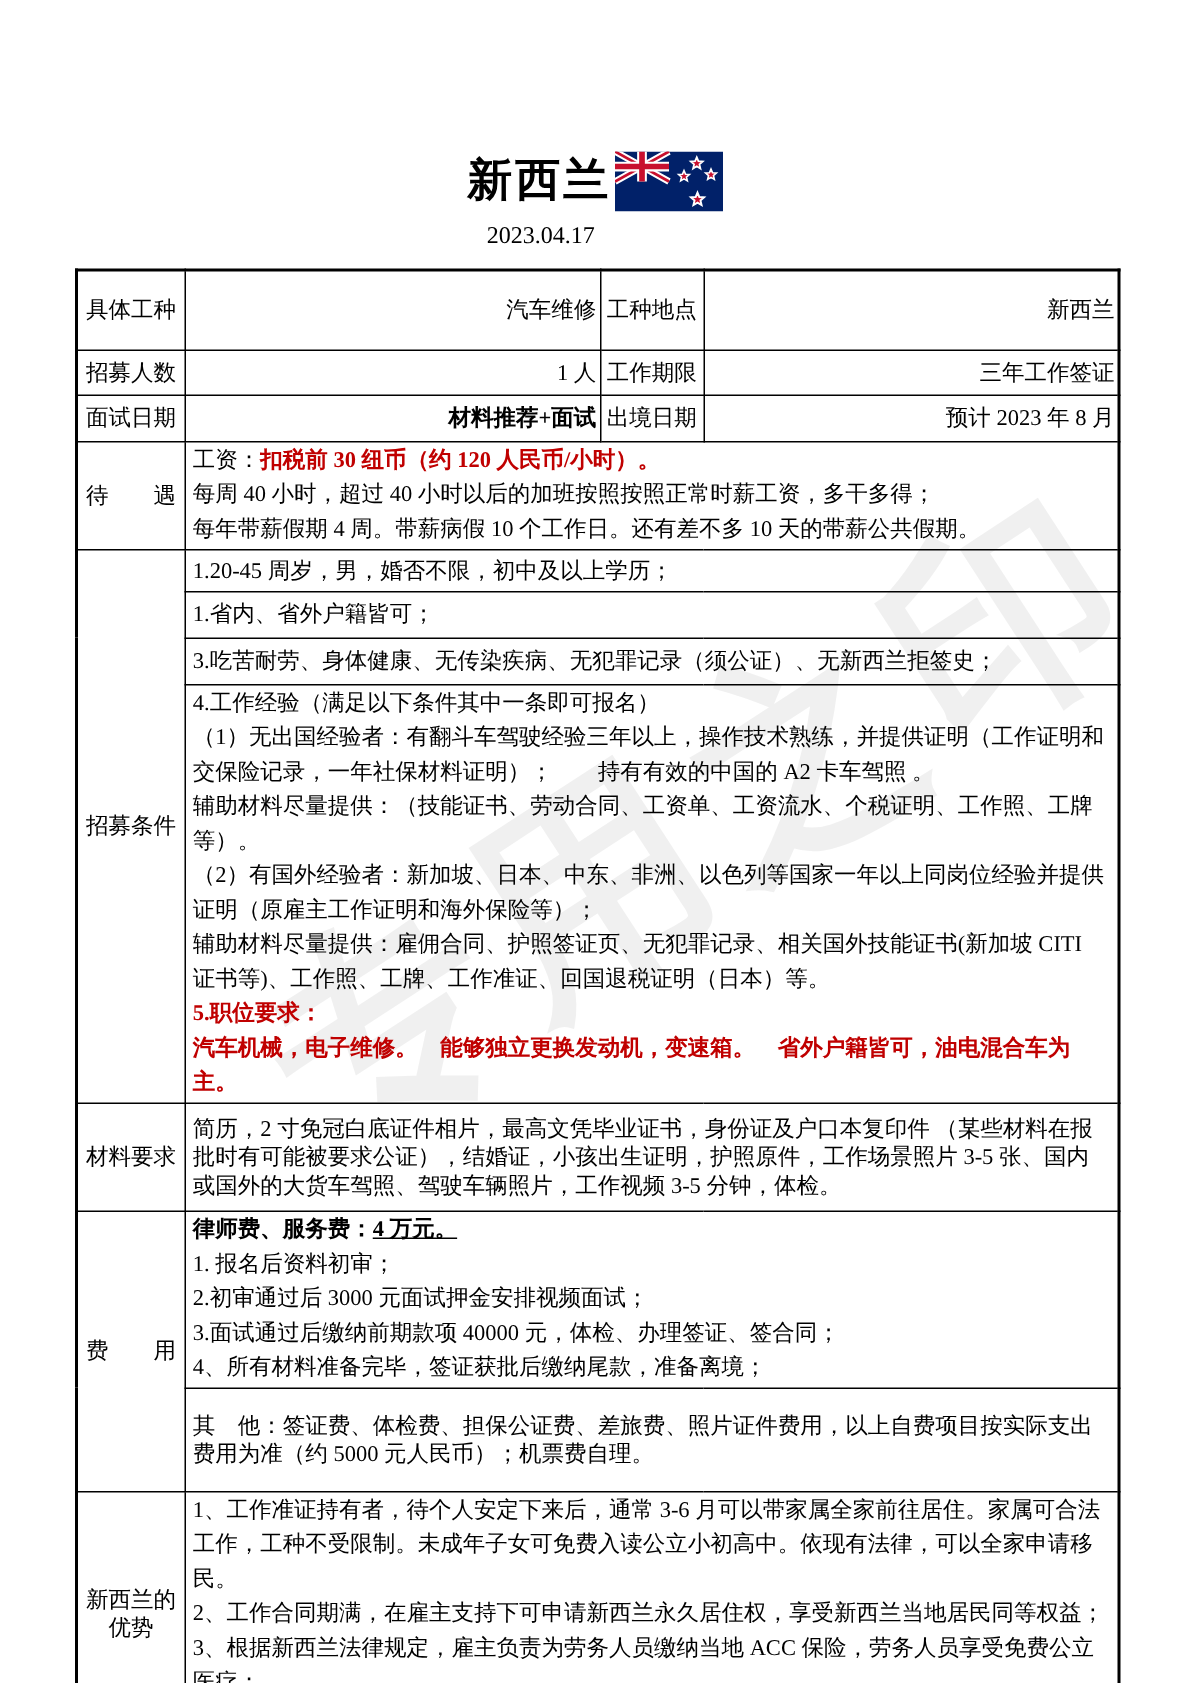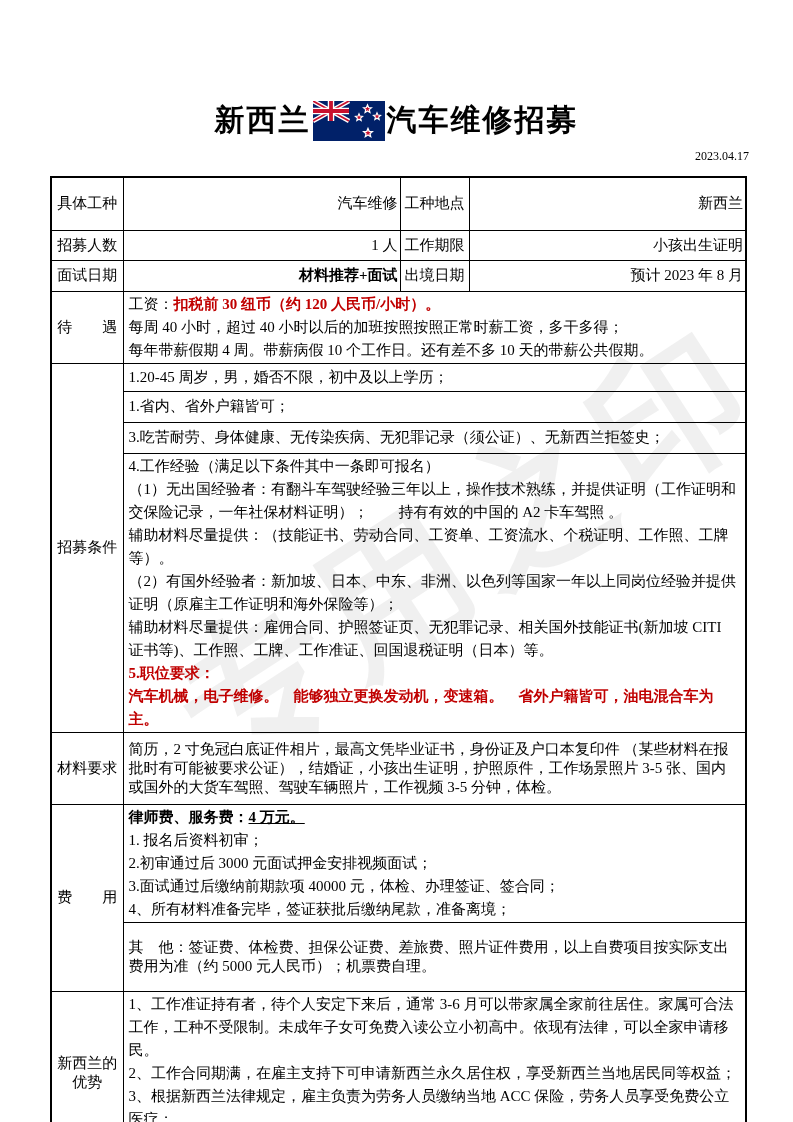--- a/index.html
+++ b/index.html
@@ -11,21 +11,21 @@
   .page { position:relative; width:793px; height:1122px; }
 
   .title-row {
     padding-top:100px;
     display:flex; justify-content:center; align-items:center; gap:2px;
     font-size:30px; font-weight:bold; letter-spacing:2px;
   }
   .flag { width:72px; height:40px; display:block; }
 
   .date-line {
-    margin-top:8px; text-align:right; padding-right:44px; font-size:12px;
+    margin-top:8px; text-align:center; padding-right:72px; font-size:16px;
   }
 
   .watermark {
     position:absolute; left:140px; top:640px; z-index:0;
     font-size:150px; font-weight:bold; color:rgba(130,130,130,0.12);
     white-space:nowrap; letter-spacing:14px;
     transform:rotate(-33deg); transform-origin:left top;
     pointer-events:none; user-select:none;
   }
 
@@ -65,21 +65,20 @@
         <path d="M18,0 V20 M0,10 H36" stroke="#ffffff" stroke-width="6.5"></path>
         <path d="M18,0 V20 M0,10 H36" stroke="#c8102e" stroke-width="3.8"></path>
       </g>
       <g fill="#c8102e" stroke="#ffffff" stroke-width="0.28">
         <polygon transform="translate(54.5,8) scale(4.2)" points="0,-1 0.264,-0.364 0.951,-0.309 0.428,0.139 0.588,0.809 0,0.45 -0.588,0.809 -0.428,0.139 -0.951,-0.309 -0.264,-0.364"></polygon>
         <polygon transform="translate(64,15.5) scale(3.8)" points="0,-1 0.264,-0.364 0.951,-0.309 0.428,0.139 0.588,0.809 0,0.45 -0.588,0.809 -0.428,0.139 -0.951,-0.309 -0.264,-0.364"></polygon>
         <polygon transform="translate(46,16.5) scale(3.8)" points="0,-1 0.264,-0.364 0.951,-0.309 0.428,0.139 0.588,0.809 0,0.45 -0.588,0.809 -0.428,0.139 -0.951,-0.309 -0.264,-0.364"></polygon>
         <polygon transform="translate(55,32) scale(4.6)" points="0,-1 0.264,-0.364 0.951,-0.309 0.428,0.139 0.588,0.809 0,0.45 -0.588,0.809 -0.428,0.139 -0.951,-0.309 -0.264,-0.364"></polygon>
       </g>
     </svg>
-    <span>汽车维修招募</span>
   </div>
 
   <div class="date-line">2023.04.17</div>
 
   <table class="doc">
     <colgroup>
         <col style="width:72px">
         <col style="width:277px">
         <col style="width:69px">
         <col style="width:277px">
@@ -90,21 +89,21 @@
       <td class="lbl">具体工种</td>
       <td class="ctr">汽车维修</td>
       <td class="lbl">工种地点</td>
       <td class="ctr">新西兰</td>
     </tr>
 
     <tr class="h30">
       <td class="lbl">招募人数</td>
       <td class="ctr">1 人</td>
       <td class="lbl">工作期限</td>
-      <td class="ctr">小孩出生证明</td>
+      <td class="ctr">三年工作签证</td>
     </tr>
 
     <tr class="h31">
       <td class="lbl">面试日期</td>
       <td class="ctr b">材料推荐+面试</td>
       <td class="lbl">出境日期</td>
       <td class="ctr">预计 2023 年 8 月</td>
     </tr>
 
     <tr class="h68">

